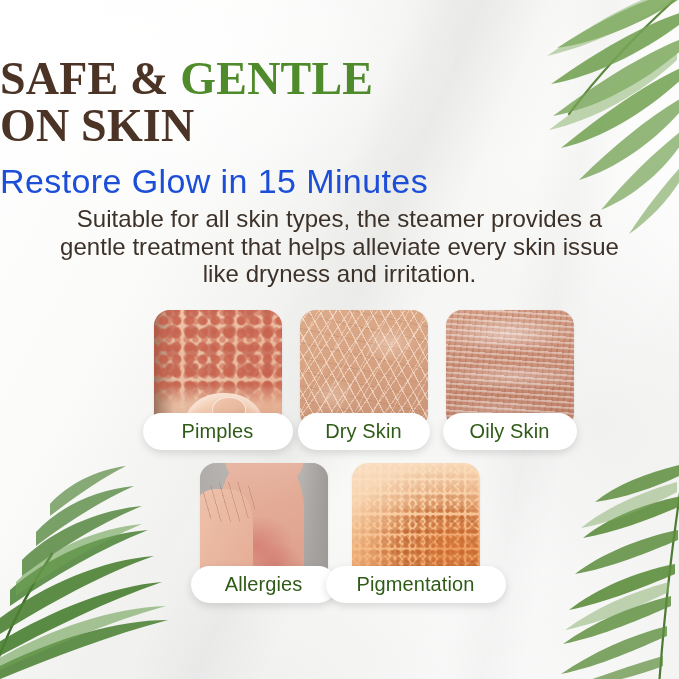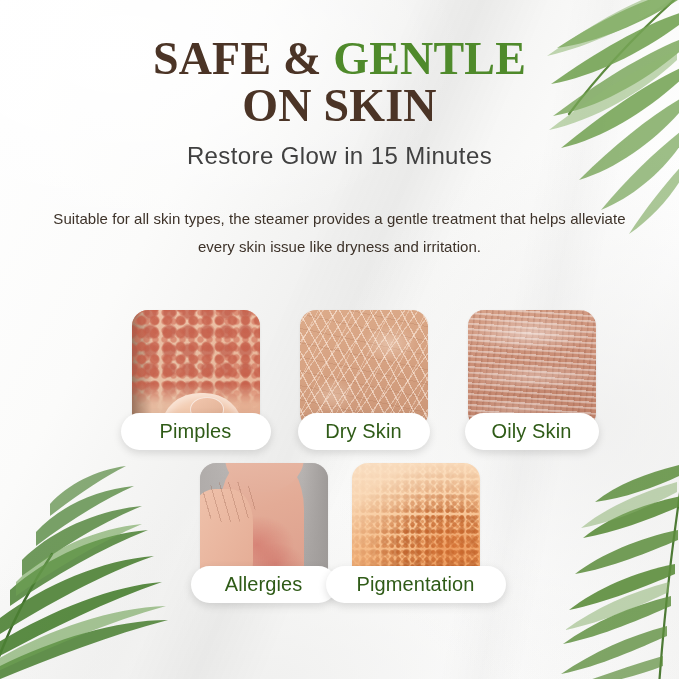--- a/index.html
+++ b/index.html
@@ -30,52 +30,52 @@
                linear-gradient(101deg,rgba(0,0,0,0) 62%,rgba(0,0,0,.022) 66%,rgba(0,0,0,0) 70%);
   }
 
   
   .frond{position:absolute;pointer-events:none;}
   #frond-tr{right:-6px;top:-14px;width:190px;height:250px;}
   #frond-bl{left:-14px;bottom:-12px;width:205px;height:245px;}
   #frond-br{right:-10px;bottom:-10px;width:190px;height:235px;}
 
   
-  #header{position:absolute;left:0;right:0;top:36px;text-align:center;z-index:4;}
+  #header{position:absolute;left:0;right:0;top:56px;text-align:left;z-index:4;}
   .hl{
     font-family:"Liberation Serif",serif;
     font-weight:700;
     font-size:46px;
     line-height:45px;
     letter-spacing:.2px;
     margin:0;
   }
   .hl-brown{color:#4b3426;}
   .hl-green{color:#4f8a2b;}
   #headline-line2{margin-top:2px;}
   #subtitle{
     margin:14px 0 0 0;
-    font-size:24px;
+    font-size:34px;
     letter-spacing:.4px;
-    color:#404040;
+    color:#1d4ed8;
     font-weight:400;
   }
 
   
   #body-copy{
     position:absolute;left:50px;right:50px;top:205px;z-index:4;
     text-align:center;color:#3d3229;
-    font-size:15px;line-height:27.5px;letter-spacing:.05px;
+    font-size:24px;line-height:27.5px;letter-spacing:.05px;
   }
   #body-copy p{margin:0;}
 
   
   #cards{position:absolute;left:0;right:0;top:310px;z-index:5;}
   .card-row{display:flex;justify-content:center;}
-  #card-row-1{gap:40px;padding-left:48px;}
+  #card-row-1{gap:18px;padding-left:48px;}
   #card-row-2{gap:24px;margin-top:13px;text-align:center;}
 
   .card{position:relative;width:128px;}
   .tile{
     width:128px;height:119px;border-radius:16px;
     overflow:hidden;position:relative;
     box-shadow:0 1px 3px rgba(0,0,0,.07);
   }
   .tile-inner{position:absolute;inset:0;}
 

